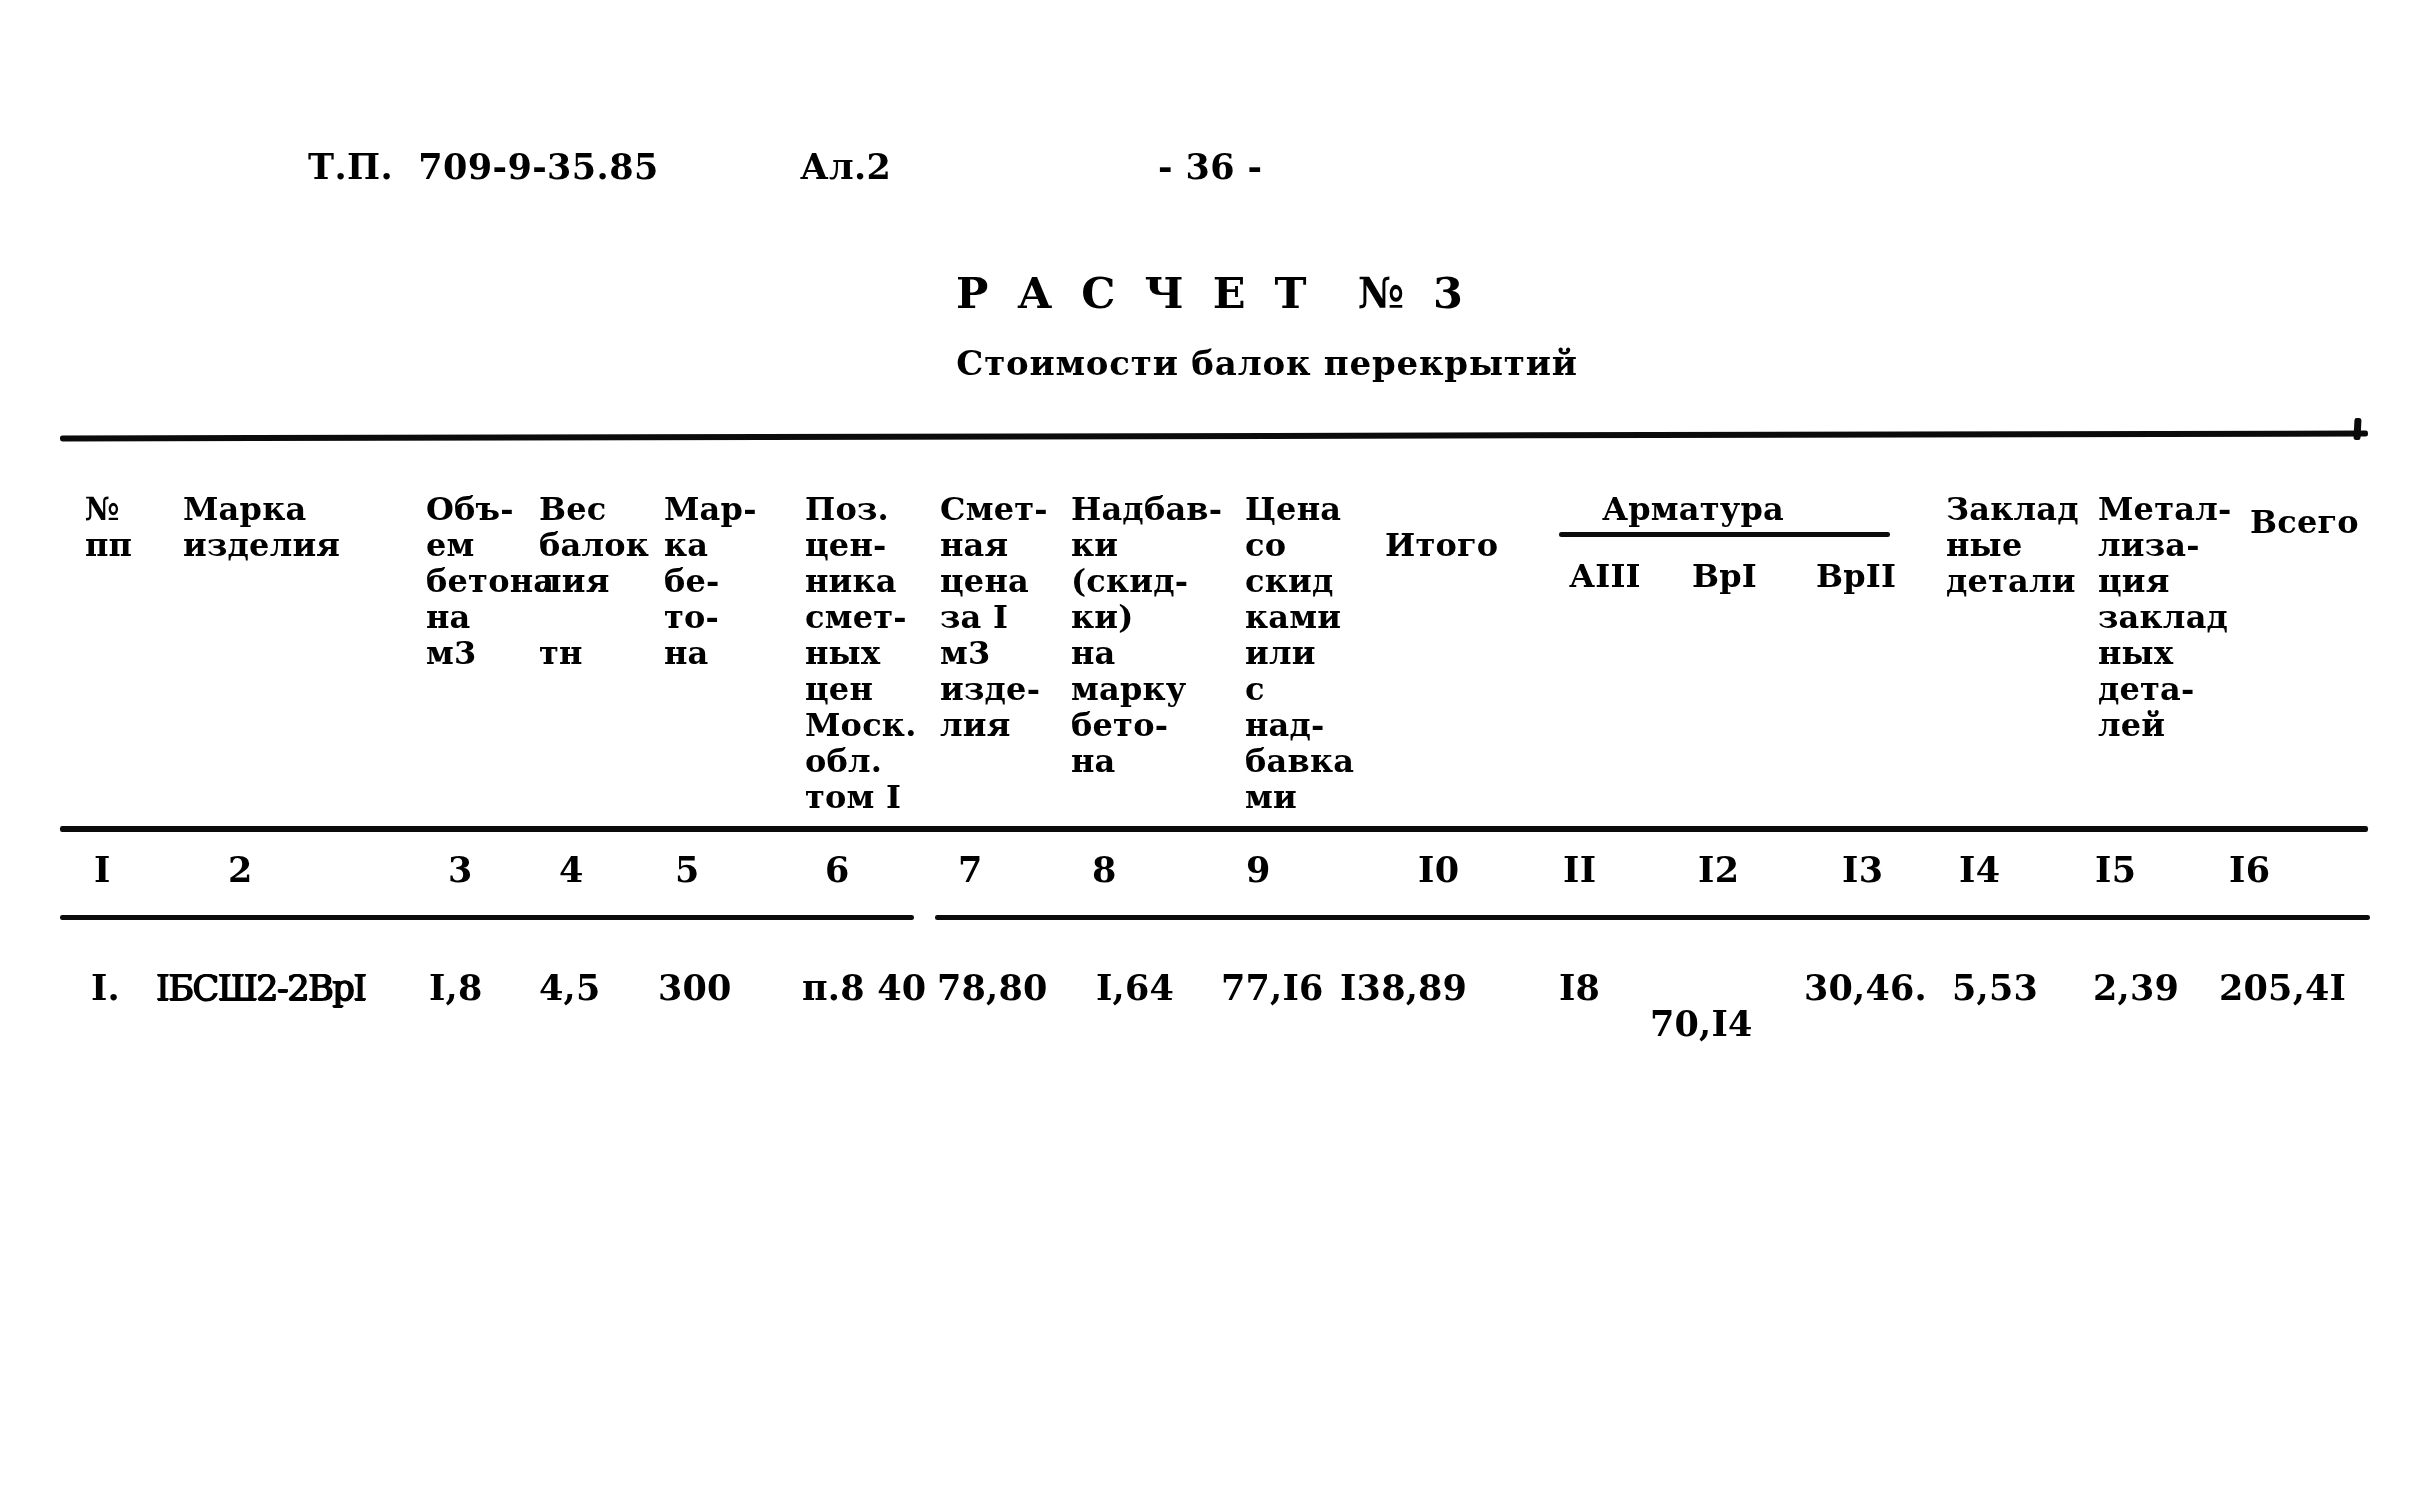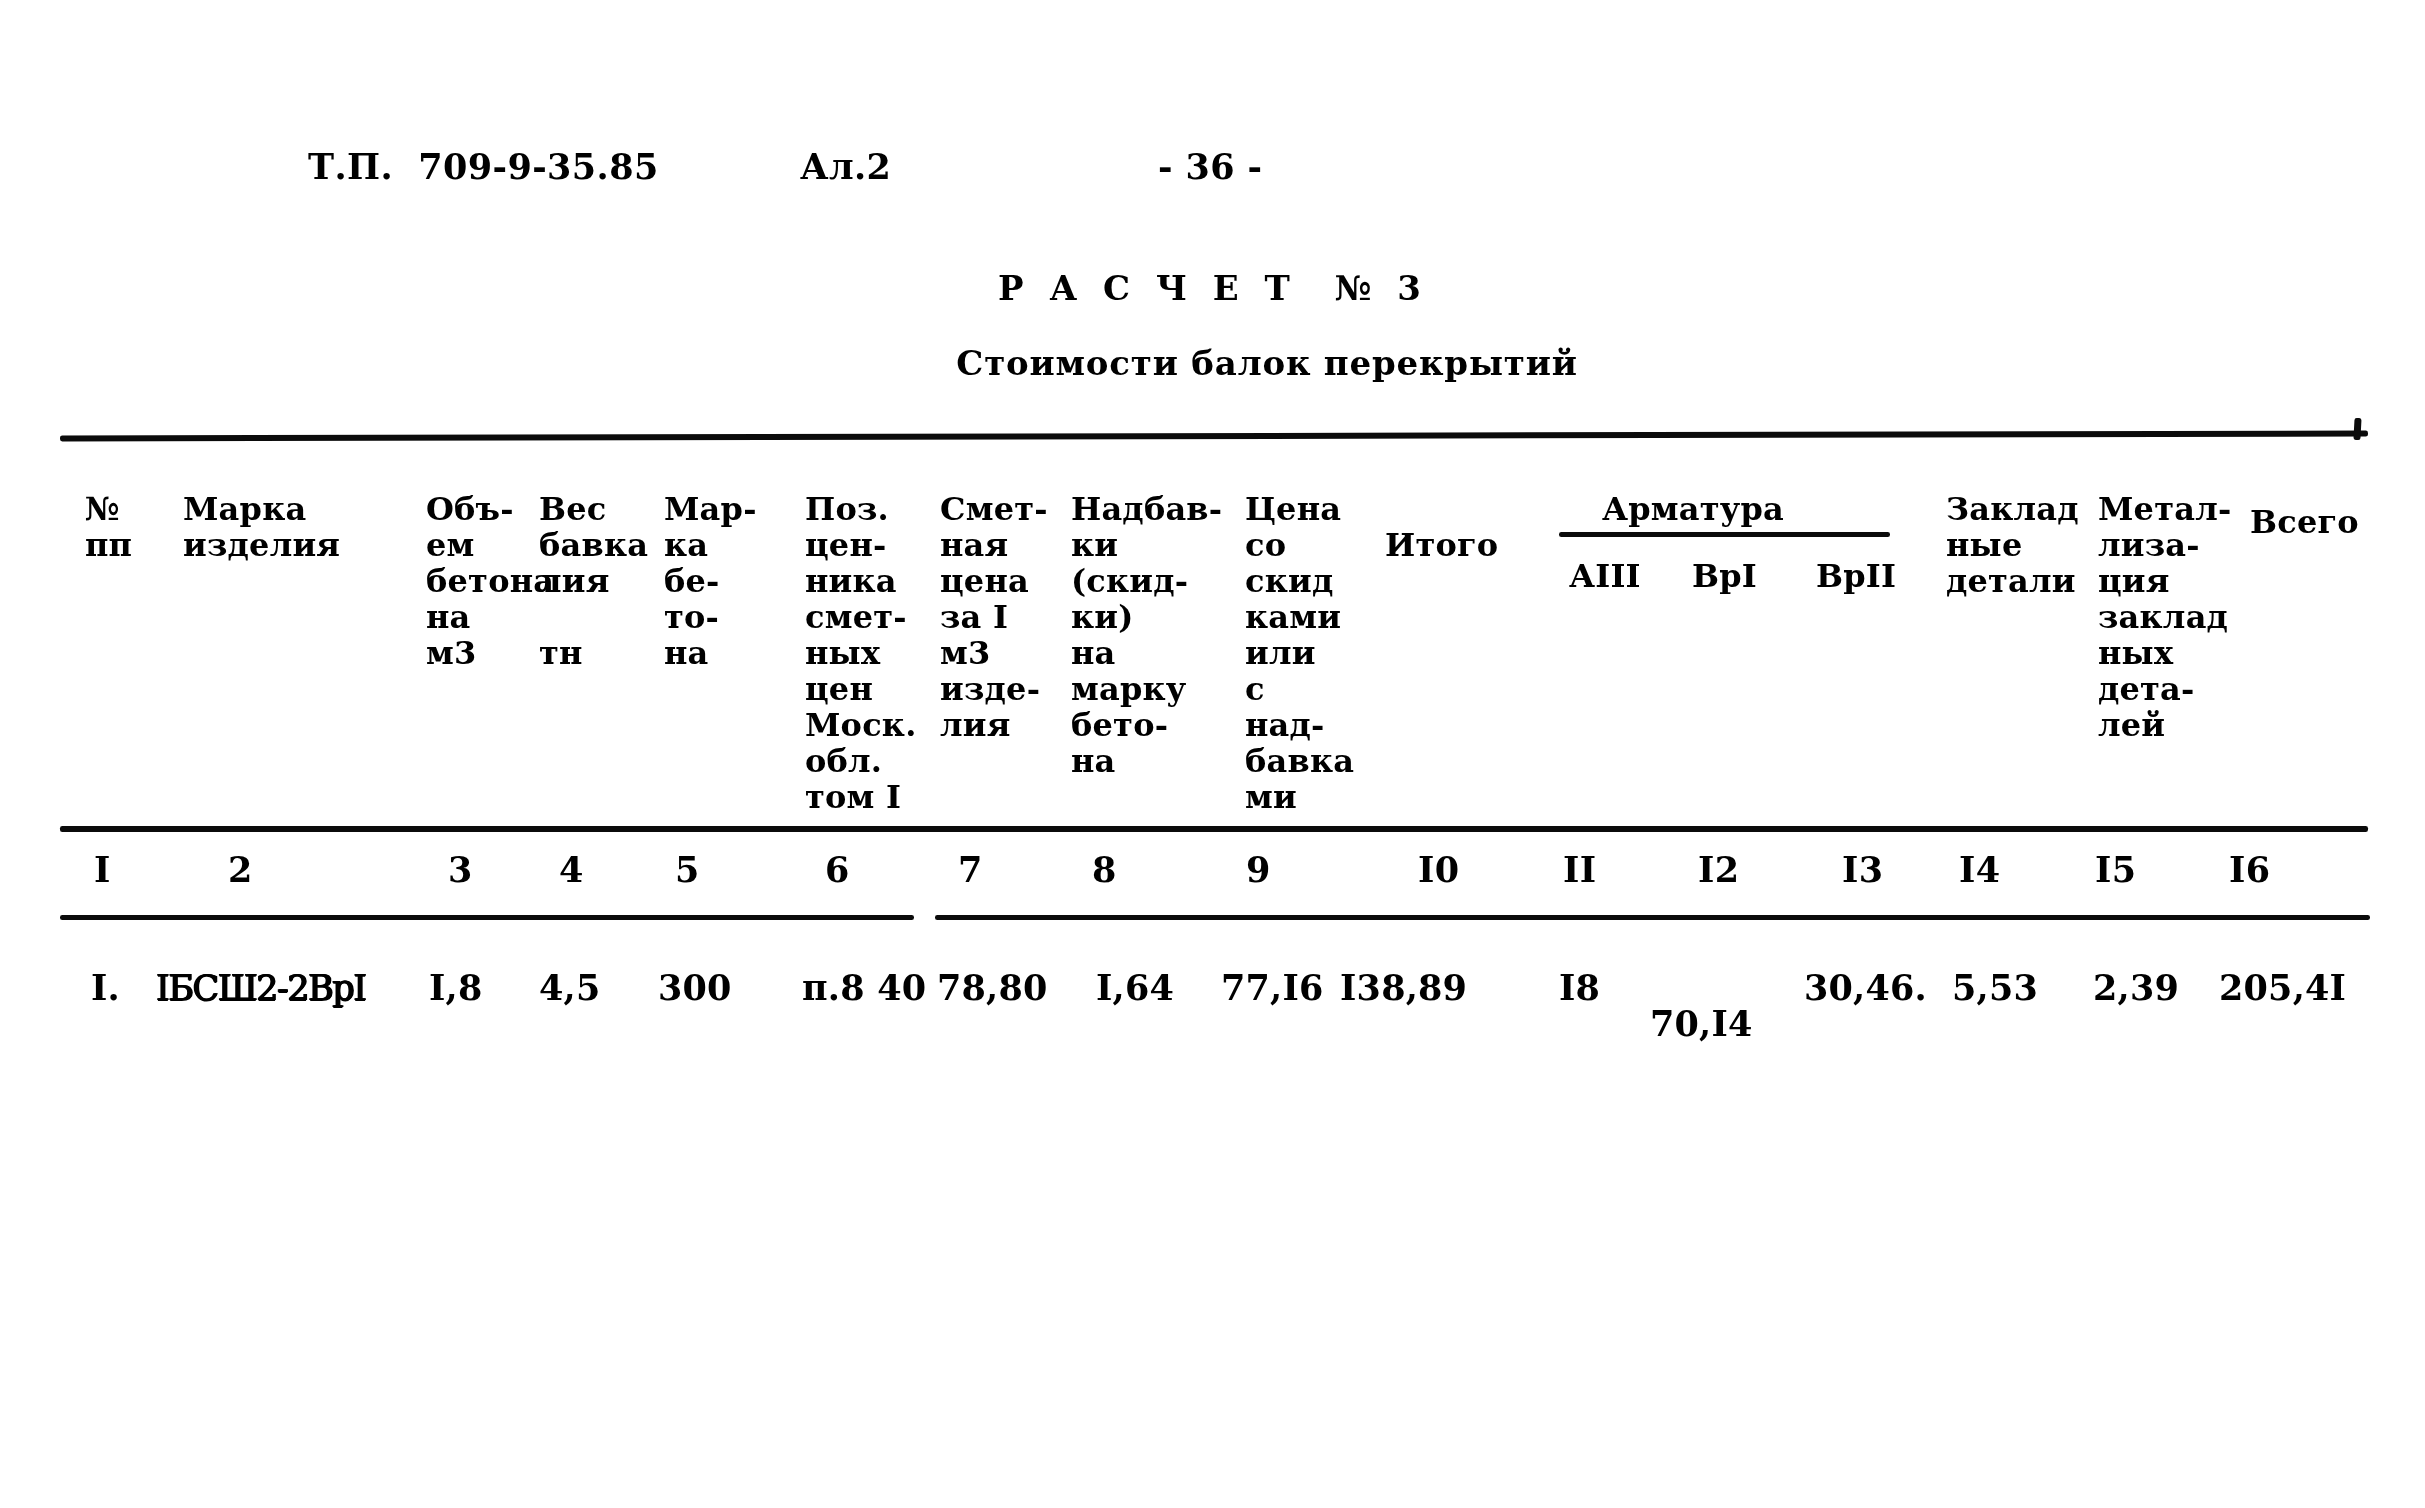--- a/index.html
+++ b/index.html
@@ -41,21 +41,21 @@
   #runhead .album    { position: absolute; left: 492px;top: 0; }
   #runhead .pageno   { position: absolute; left: 850px; top: 0; }
 
   
   #calc-title {
     position: absolute;
     top: 268px;
     left: 0;
     width: 2426px;
     text-align: center;
-    font-size: 34px;
+    font-size: 43px;
     letter-spacing: 7px;
     box-sizing: border-box;
   }
   #calc-subtitle {
     position: absolute;
     top: 343px;
     left: 0;
     width: 2426px;
     text-align: center;
     font-size: 34px;
@@ -143,21 +143,21 @@
   <div class="hcell tw" style="left:85px;  top:491px; width:81px;">№
 пп</div>
   <div class="hcell tw" style="left:183px;  top:491px; width:231px;">Марка
 изделия</div>
   <div class="hcell tw" style="left:426px;  top:491px; width:115px;">Объ-
 ем
 бетона
 на
 м3</div>
   <div class="hcell tw" style="left:539px;  top:491px; width:115px;">Вес
-бавка
+балок
 лия
 
 тн</div>
   <div class="hcell tw" style="left:664px;  top:491px; width:115px;">Мар-
 ка
 бе-
 то-
 на</div>
   <div class="hcell tw" style="left:805px; top:491px; width:138px;">Поз.
 цен-

